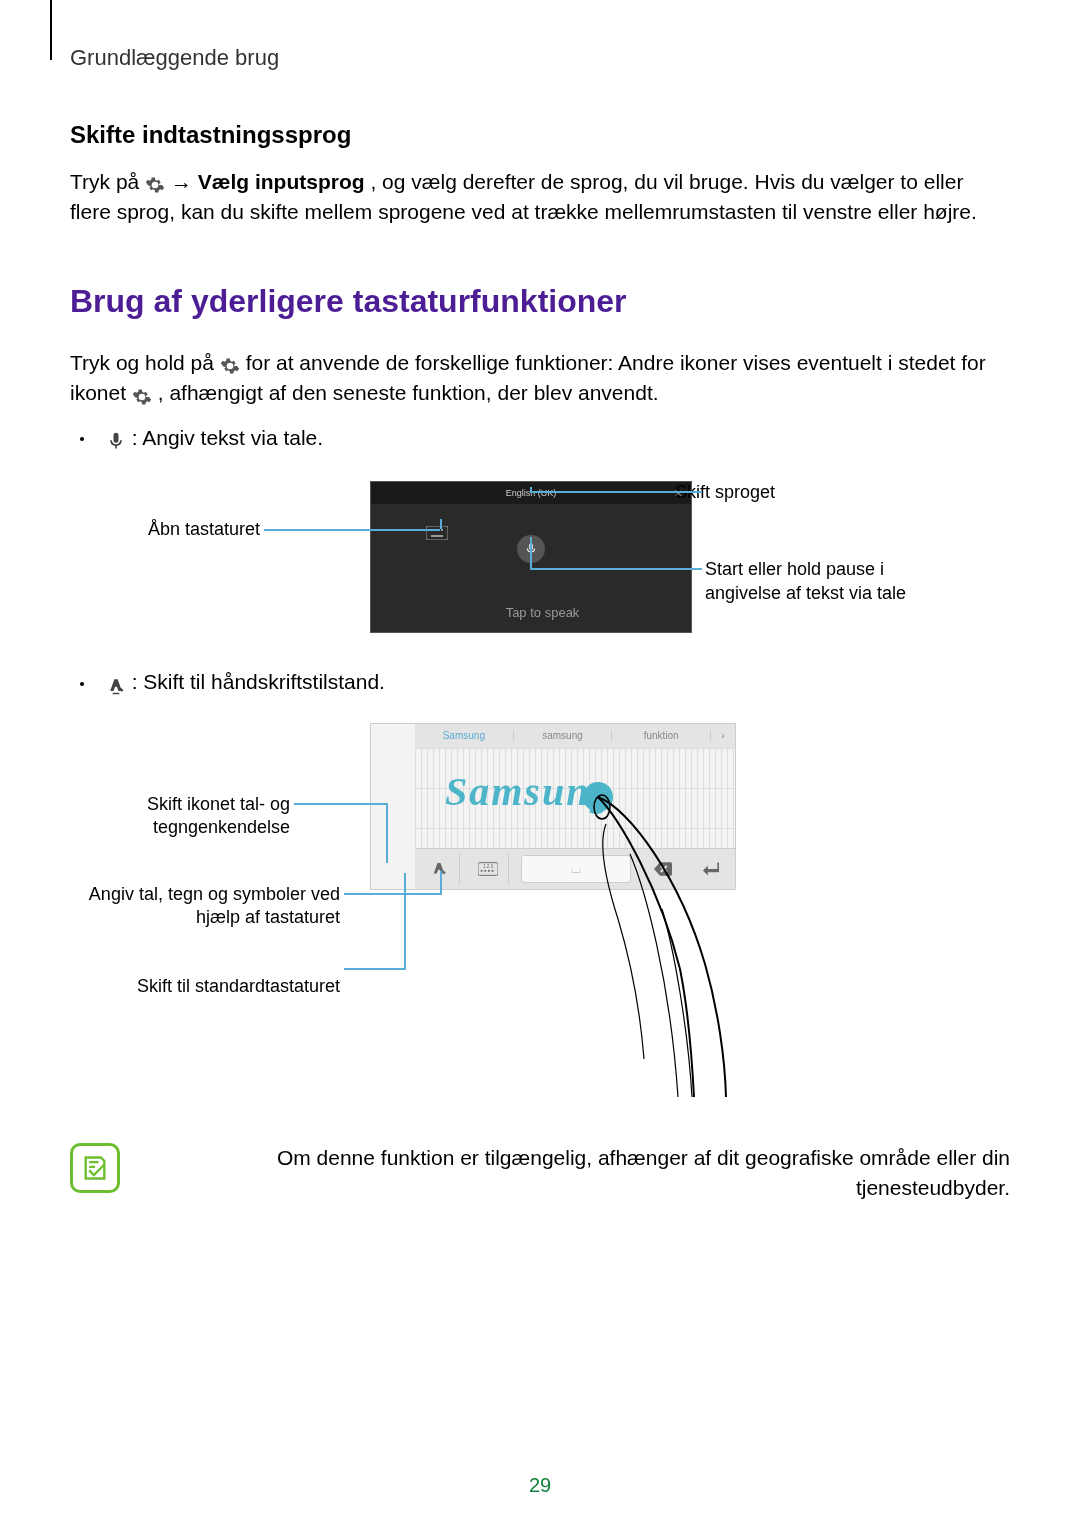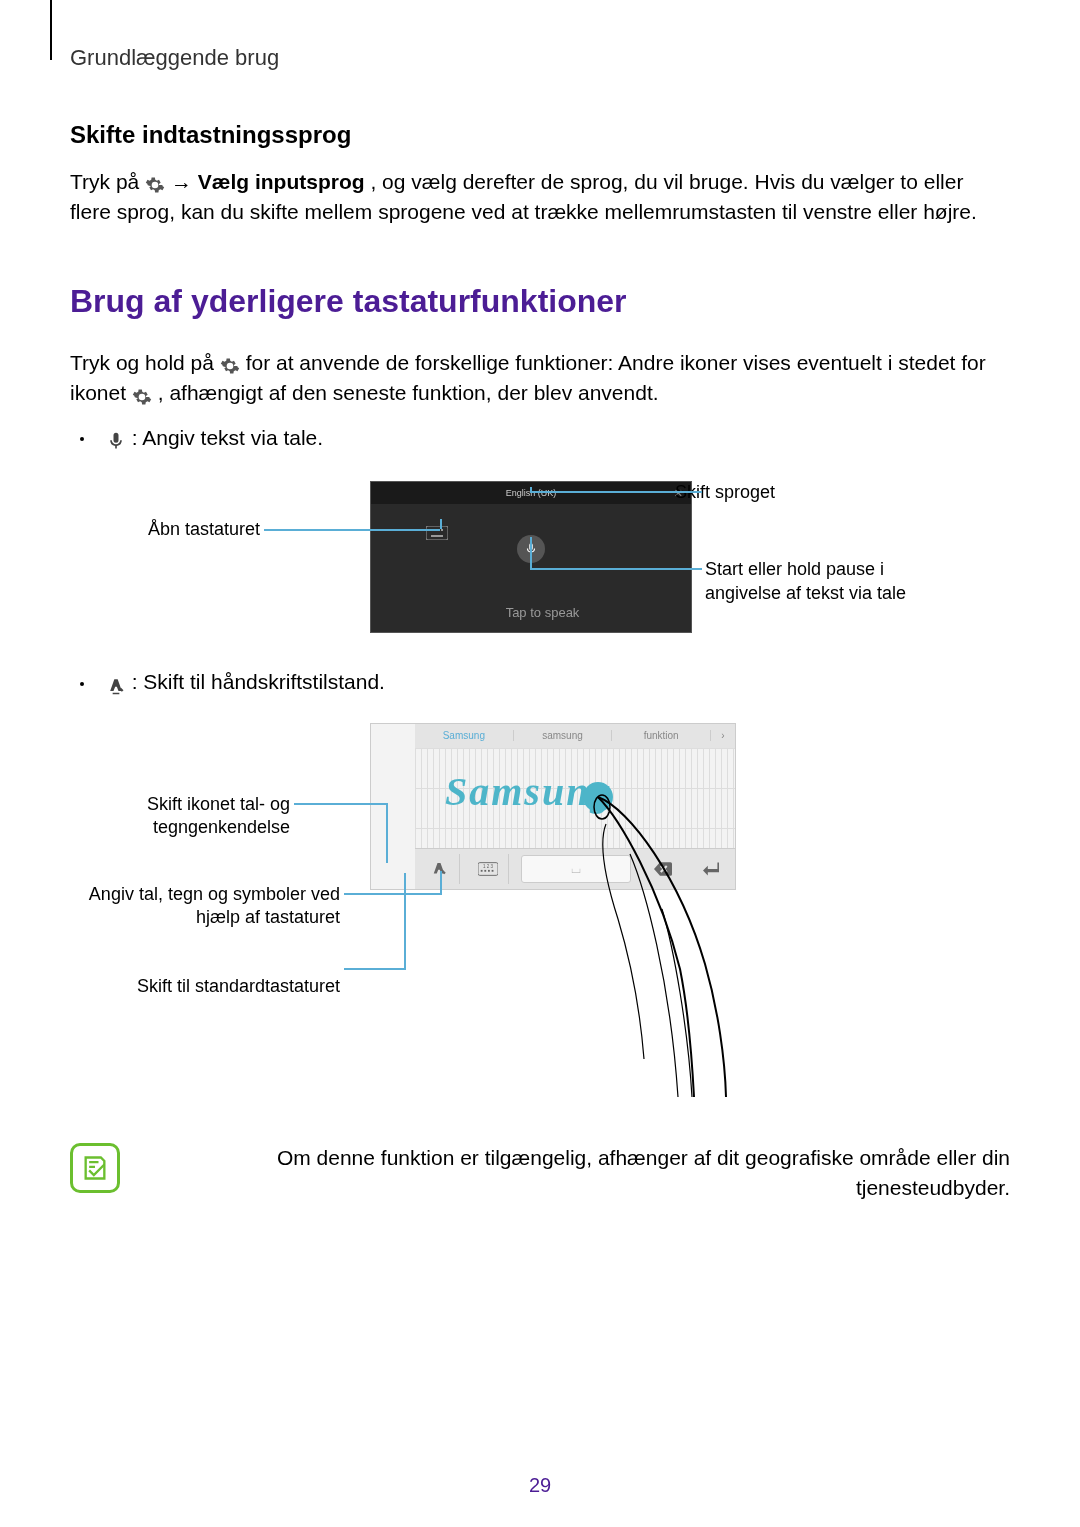--- a/index.html
+++ b/index.html
@@ -239,21 +239,21 @@
   }
   .note-icon svg { width: 28px; height: 28px; }
   .note-text { font-size: 21px; line-height: 1.45; }
   .page-num {
     position: absolute;
     bottom: 30px;
     left: 0;
     width: 1080px;
     text-align: center;
     font-size: 20px;
-    color: #4c1d95;
+    color: #15803d;
   }
 </style>
 </head>
 <body>
 
 <div class="side-rule"></div>
 
 <div class="page">
 
   <div class="header">Grundlæggende brug</div>

